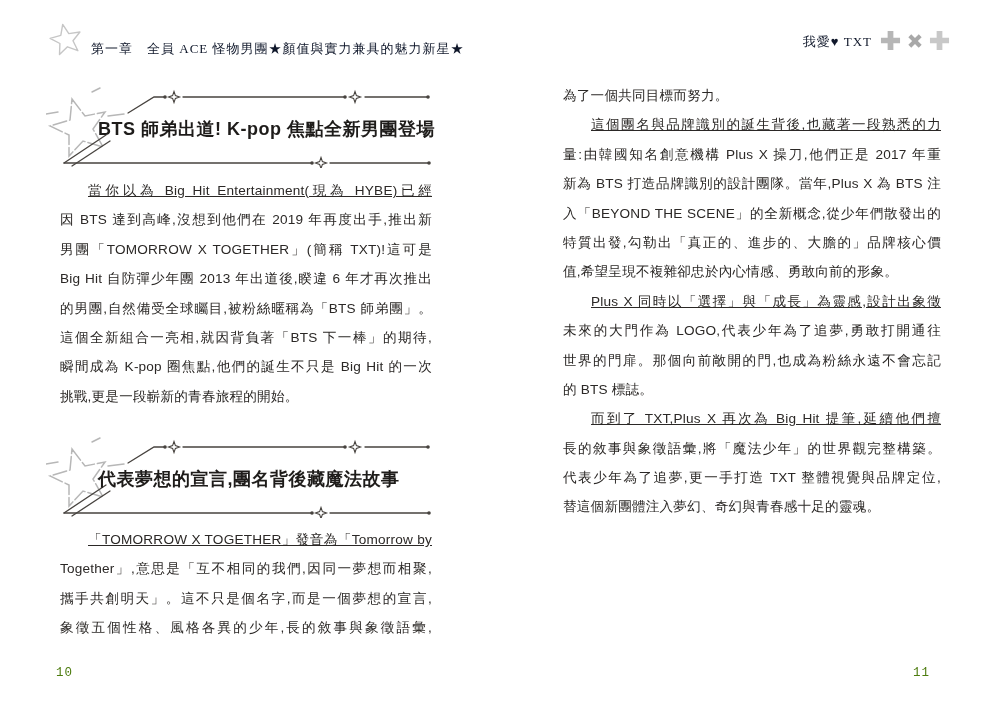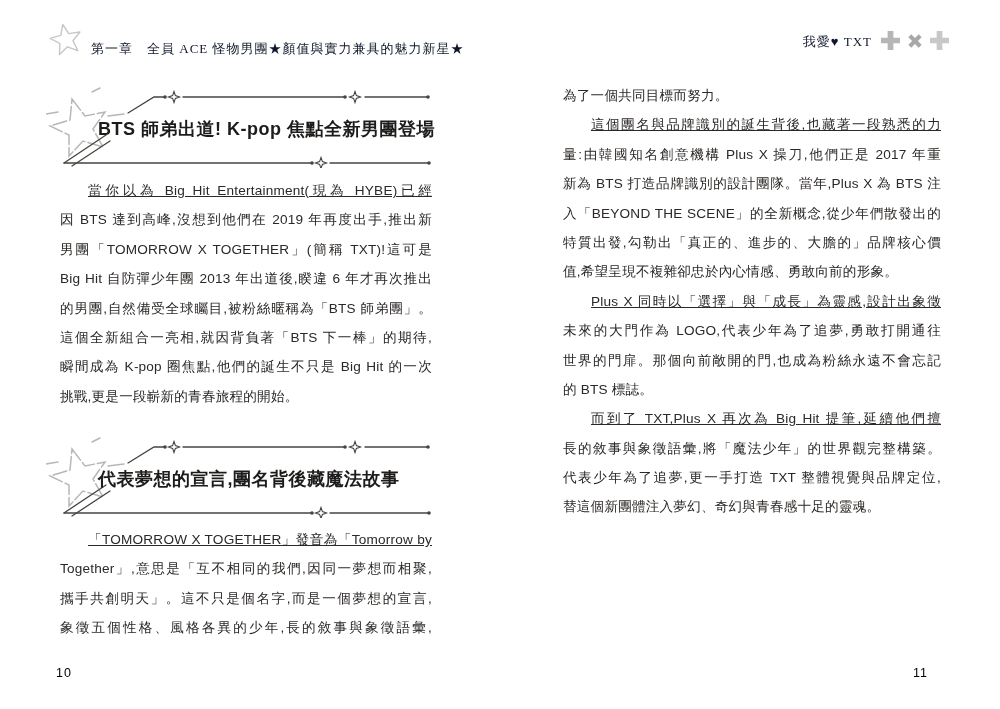--- a/index.html
+++ b/index.html
@@ -27,22 +27,22 @@
   #p1{left:60px;top:176px;width:372px;}
   #p2{left:60px;top:525px;width:372px;}
   #rp{left:563px;top:81px;width:378px;}
   .bl{height:29.4px;line-height:29.4px;font-size:13.6px;letter-spacing:0.2px;
       overflow:hidden;text-align:justify;text-align-last:justify;
       text-justify:inter-character;color:#2b2826;}
   .bl.end{text-align:right;text-align-last:left;}
   .bl.ind{padding-left:28px;text-decoration:underline;}
 
   
-  .pagenum{position:absolute;top:666px;font-family:Liberation Sans, sans-serif;
-           font-size:12.5px;color:#000000;letter-spacing:1px;}
+  .pagenum{position:absolute;top:666px;font-family:Liberation Mono, monospace;
+           font-size:12.5px;color:#4d7c0f;letter-spacing:1px;}
   #pn-left{left:56px;}
   #pn-right{left:913px;}
 </style>
 </head>
 <body>
 
 <div class="spread">
 
   <div class="runhead runhead-left">
     <svg width="36" height="36" viewBox="0 0 36 36">

